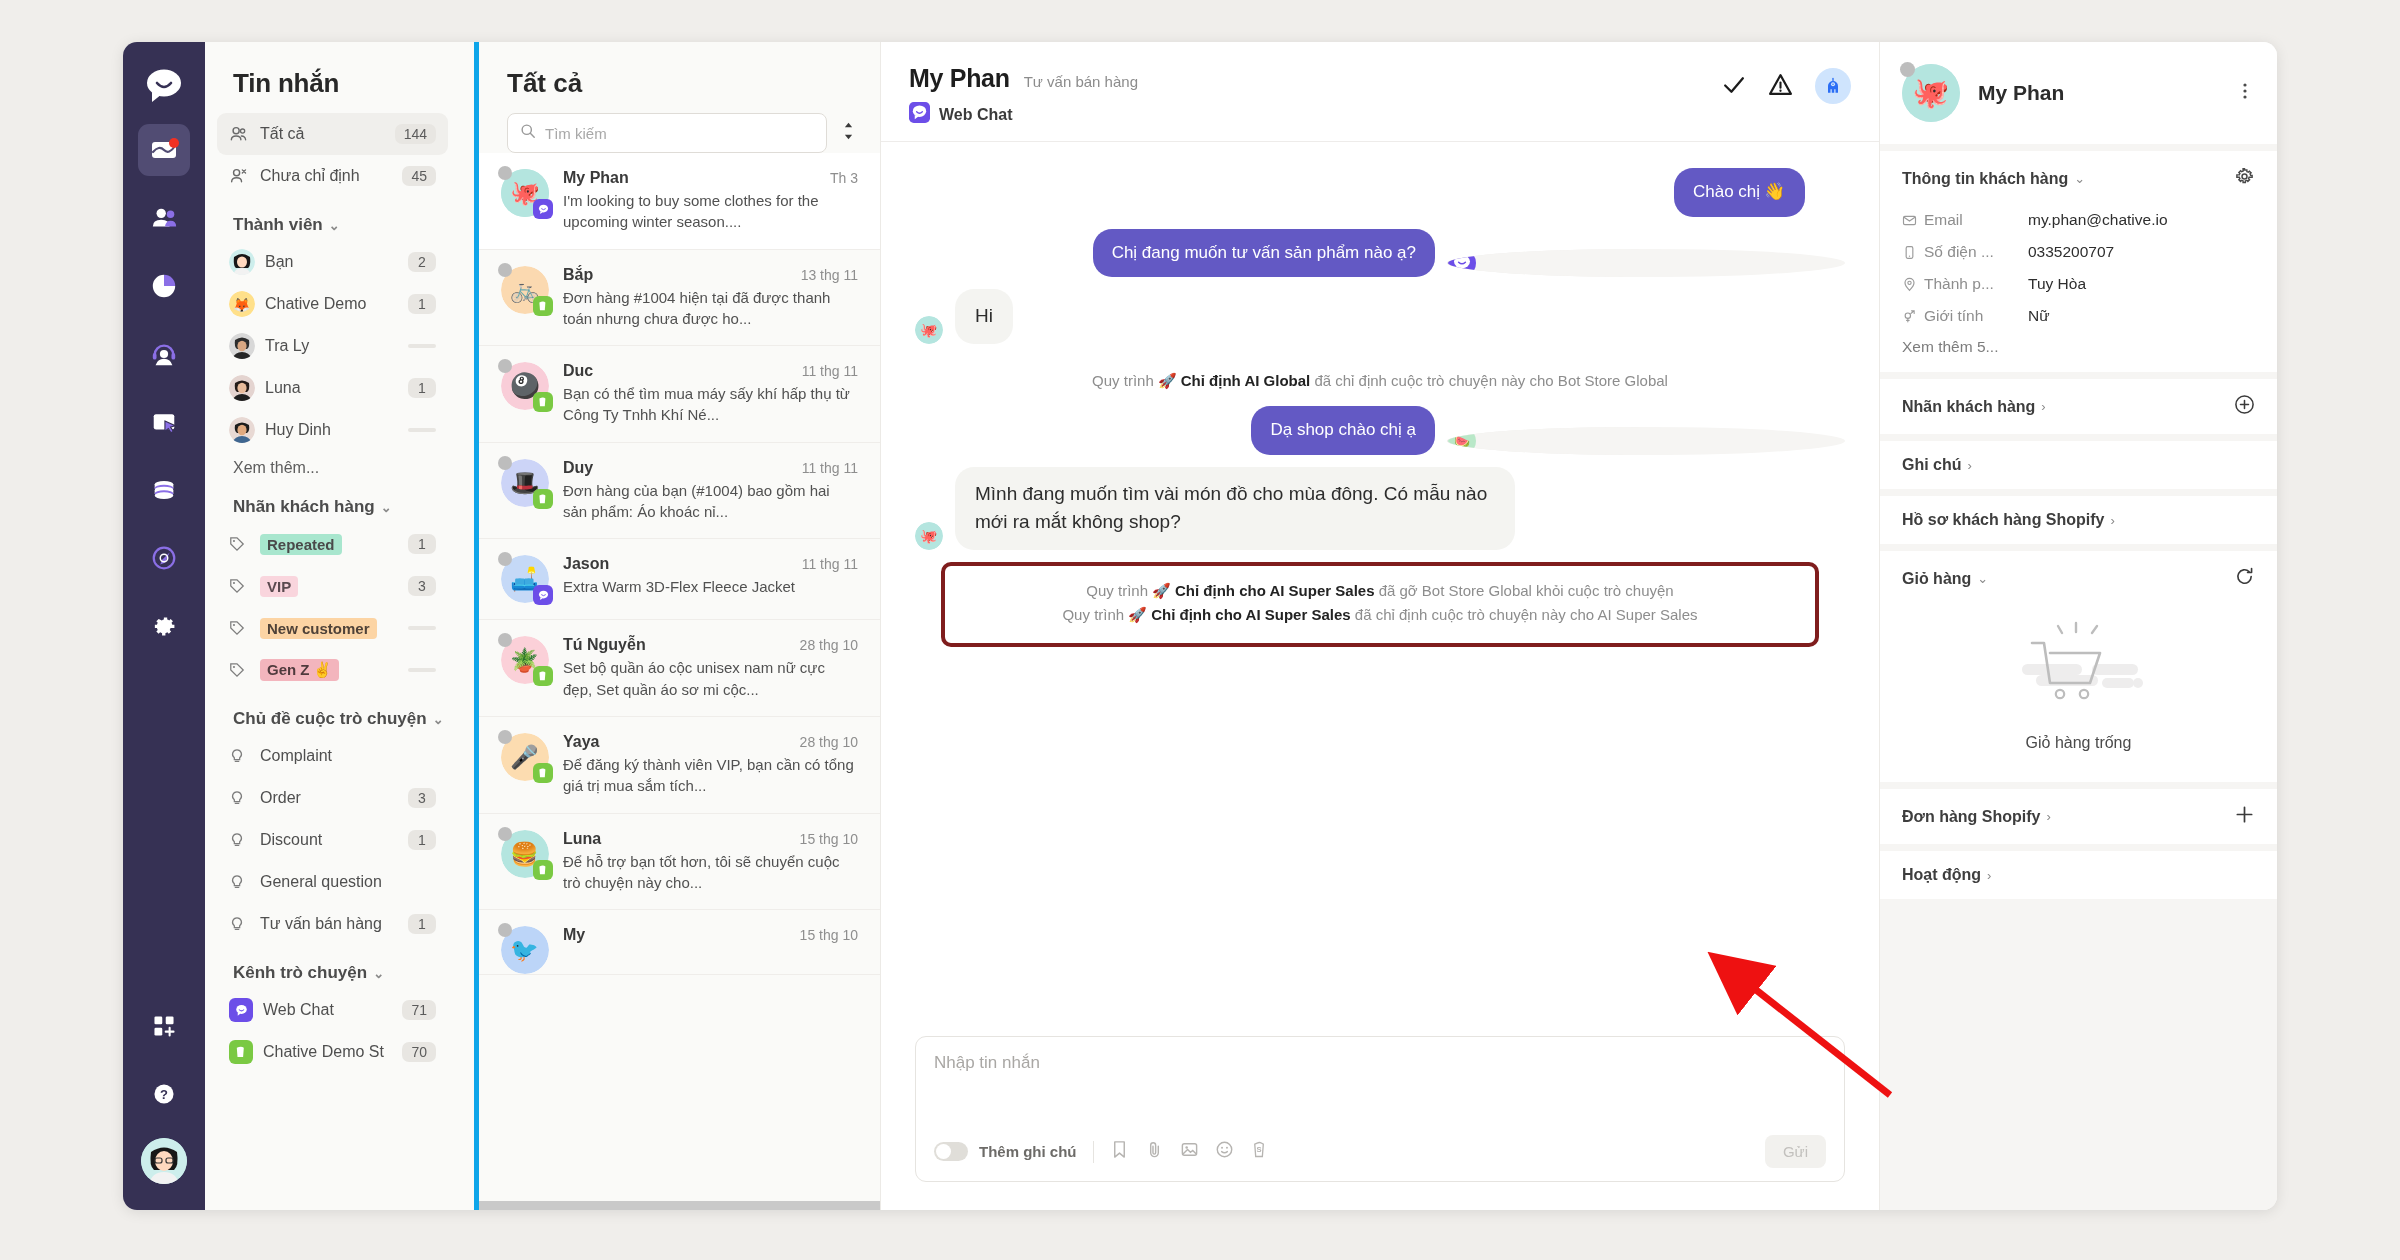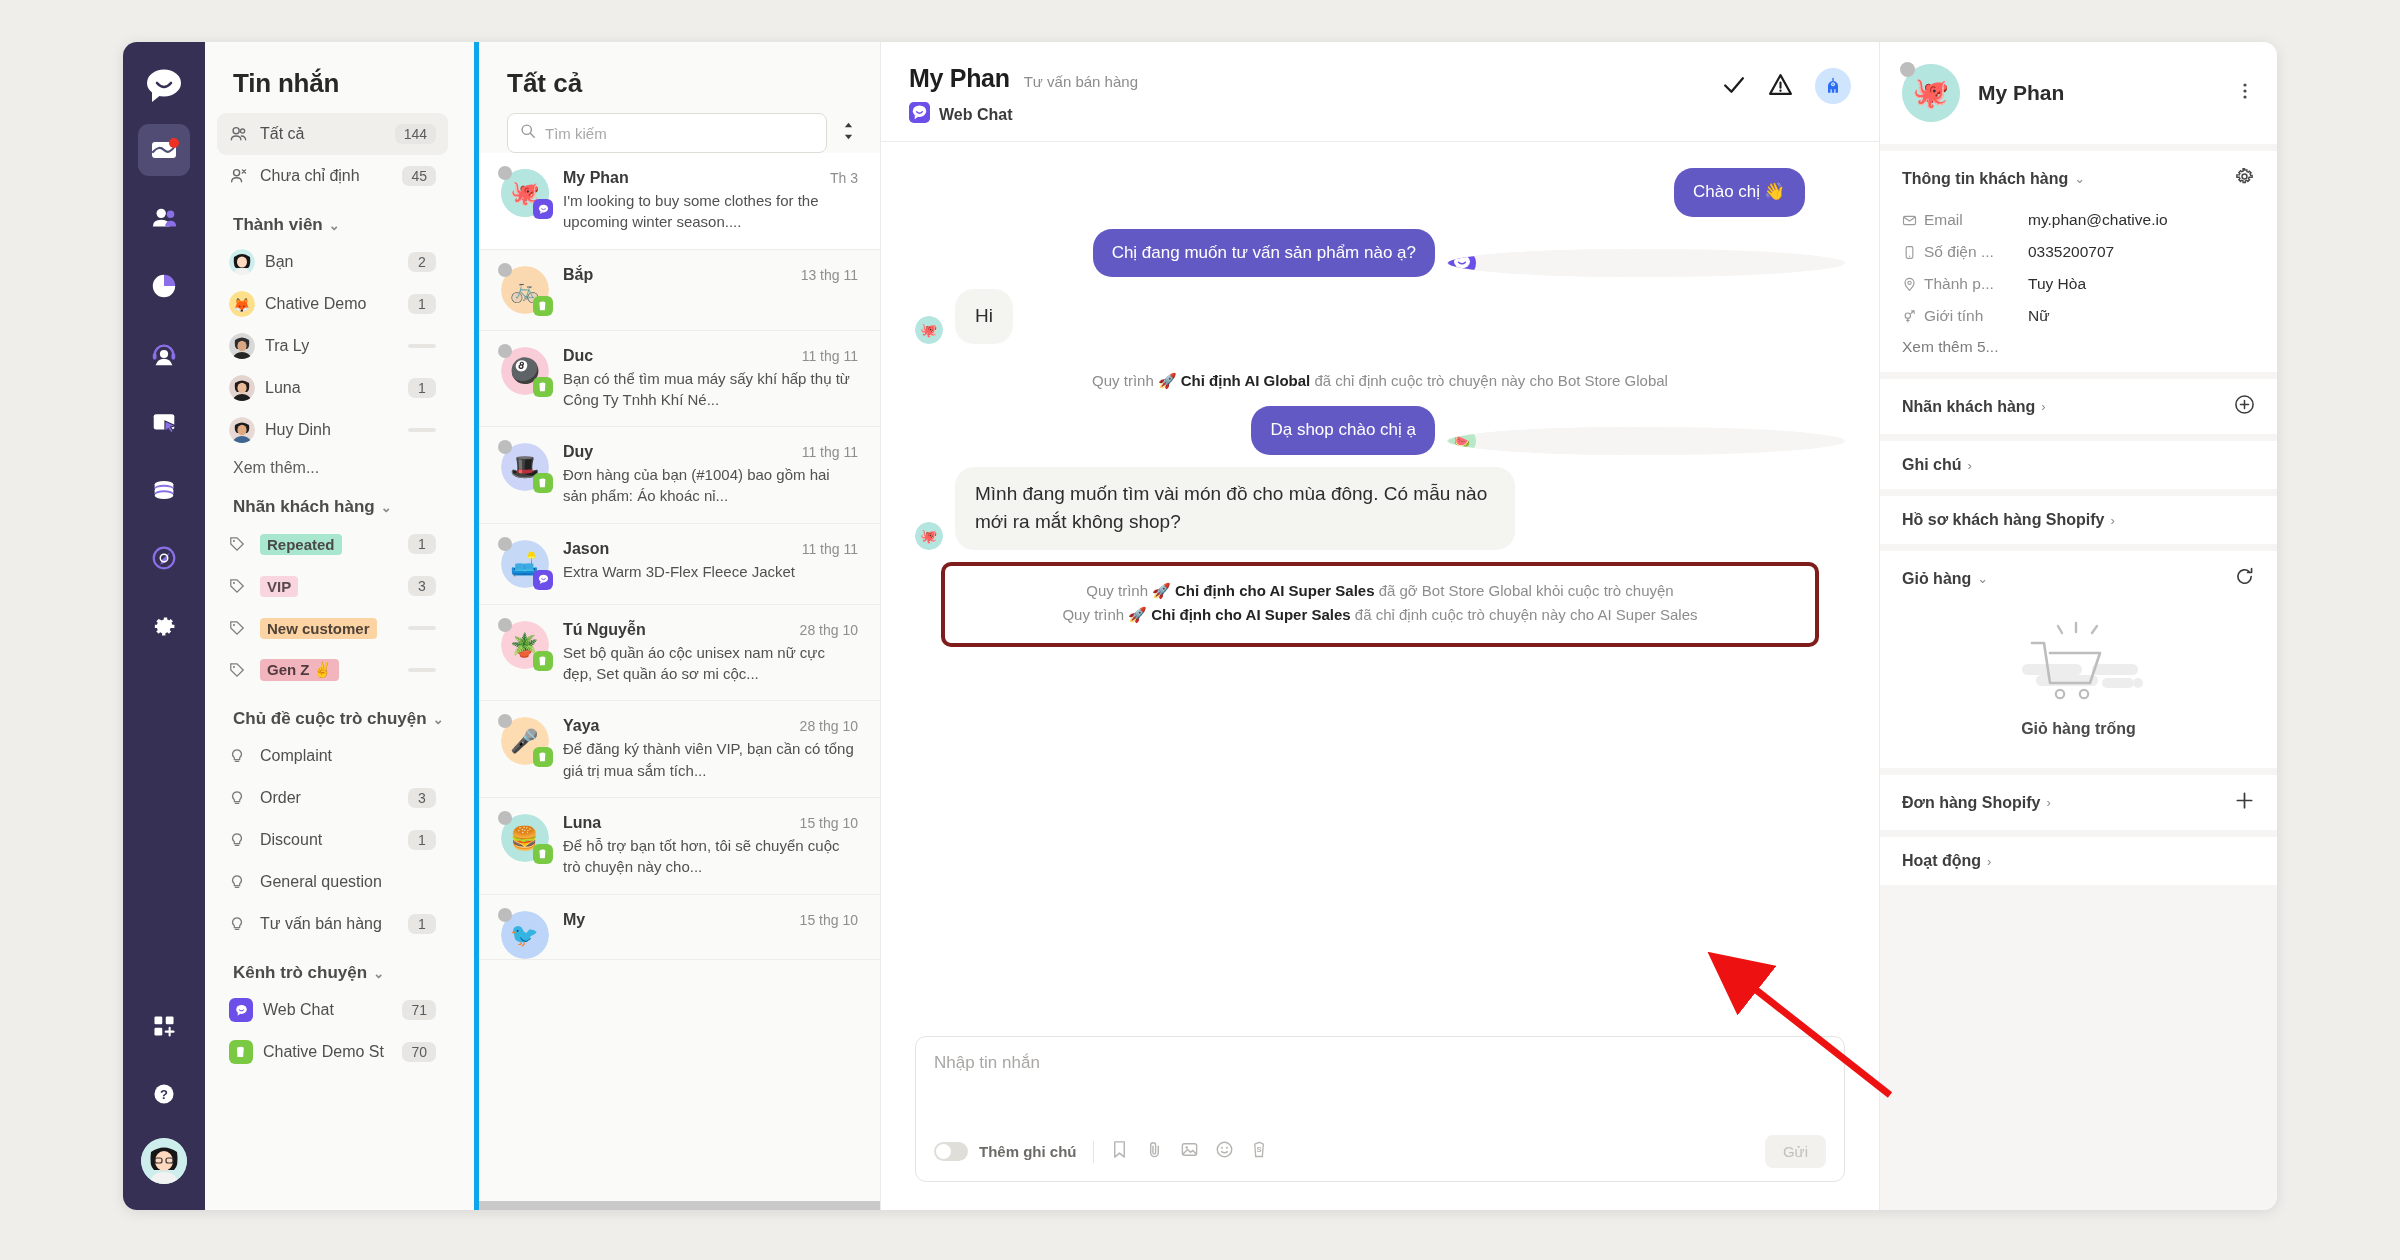--- a/index.html
+++ b/index.html
@@ -233,21 +233,21 @@
   .rp-field .ic { width: 22px; color: #9b9b9b; flex: 0 0 22px; display:flex;align-items:center;}
   .rp-field .k { width: 104px; color: #8e8e8e; white-space: nowrap; overflow: hidden; text-overflow: ellipsis;}
   .rp-field .v { color: #2e2e2e; }
   .rp-chip {
     background: #eeeafe; color: #6d4fe0; font-size: 14.5px; font-weight: 700;
     padding: 3px 12px; border-radius: 11px;
   }
   .rp-more { font-size: 15.5px; color: #7d7d7d; padding: 4px 22px 16px 22px; }
   .rp-gap { height: 7px; }
   .cart-empty { background: #fff; padding: 10px 0 30px; text-align: center; }
-  .cart-label { font-size: 16px; font-weight: 700; color: #4a4a4a; margin-top: 0; }
+  .cart-label { font-size: 16px; font-weight: 400; color: #4a4a4a; margin-top: 14px; }
   .rp-tail { flex: 1; background: #f6f5f3; }
 
   
   .arrow-svg { position: absolute; left: 0; top: 0; pointer-events: none; }
 </style>
 </head>
 <body>
 
 <div class="app">
 
@@ -637,20 +637,21 @@
               <svg viewBox="0 0 20 20" width="12" height="12">
                 <path d="M7 3q3-1 5 0l2 1-1 13H5L4 4z" fill="#fff"></path>
               </svg>
             </div>
         </div>
         <div class="cl-body">
           <div class="cl-top">
             <span class="cl-name">Bắp</span>
             <span class="cl-time">13 thg 11</span>
           </div>
+          <div class="cl-prev">Đơn hàng #1004 hiện tại đã được thanh toán nhưng chưa được ho...</div>
         </div>
       </div>
 
       <div class="cl-item">
         <div class="cl-av-wrap">
           <div class="cl-av"><svg viewBox="0 0 48 48" width="48" height="48">
                 <circle cx="24" cy="24" r="24" fill="#f9cdd8"></circle>
                 <text x="24" y="32" font-size="24" text-anchor="middle">🎱</text>
               </svg></div>
           <div class="cl-dot"></div>

